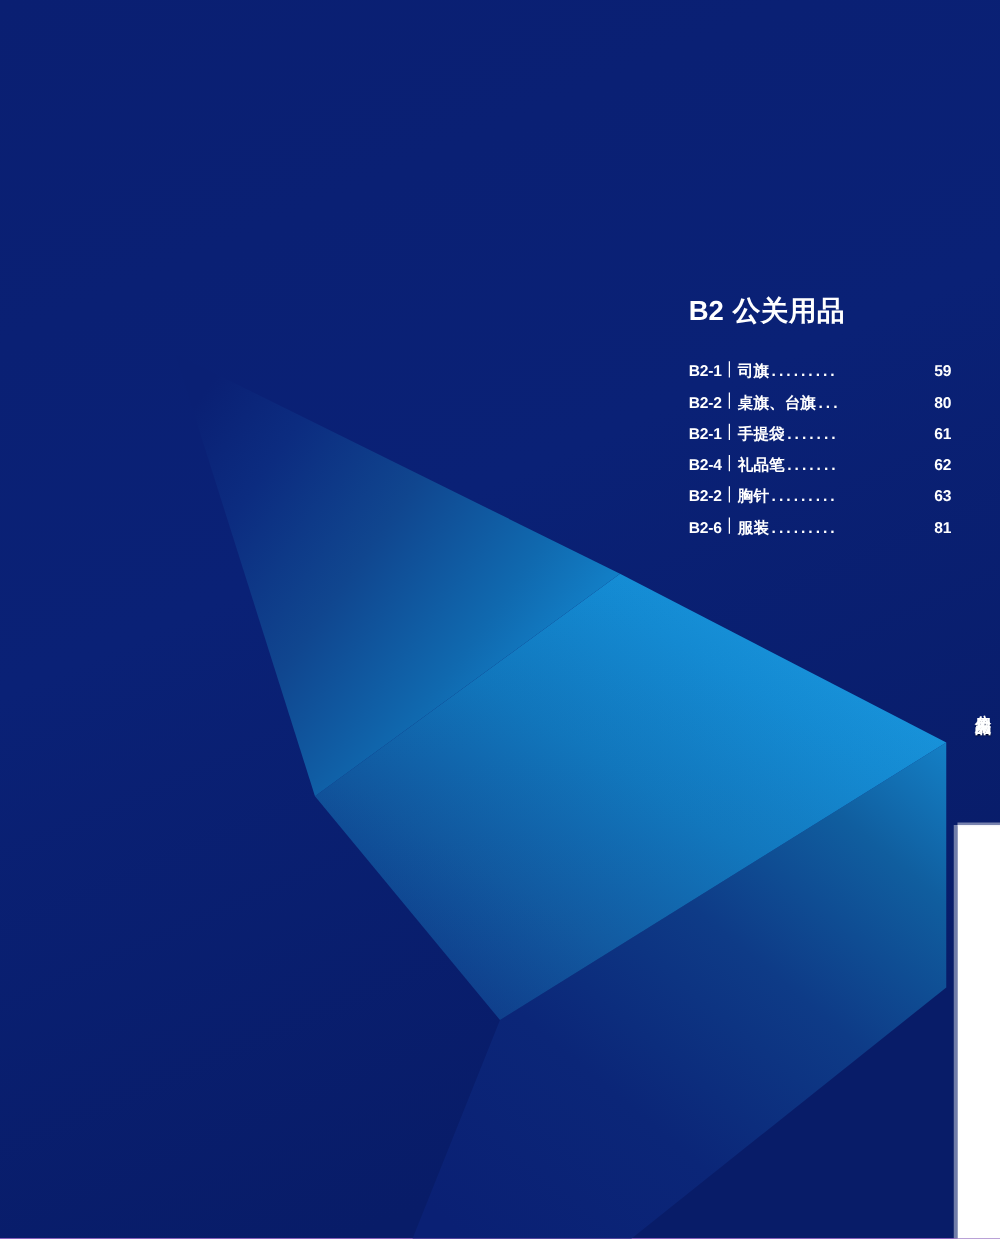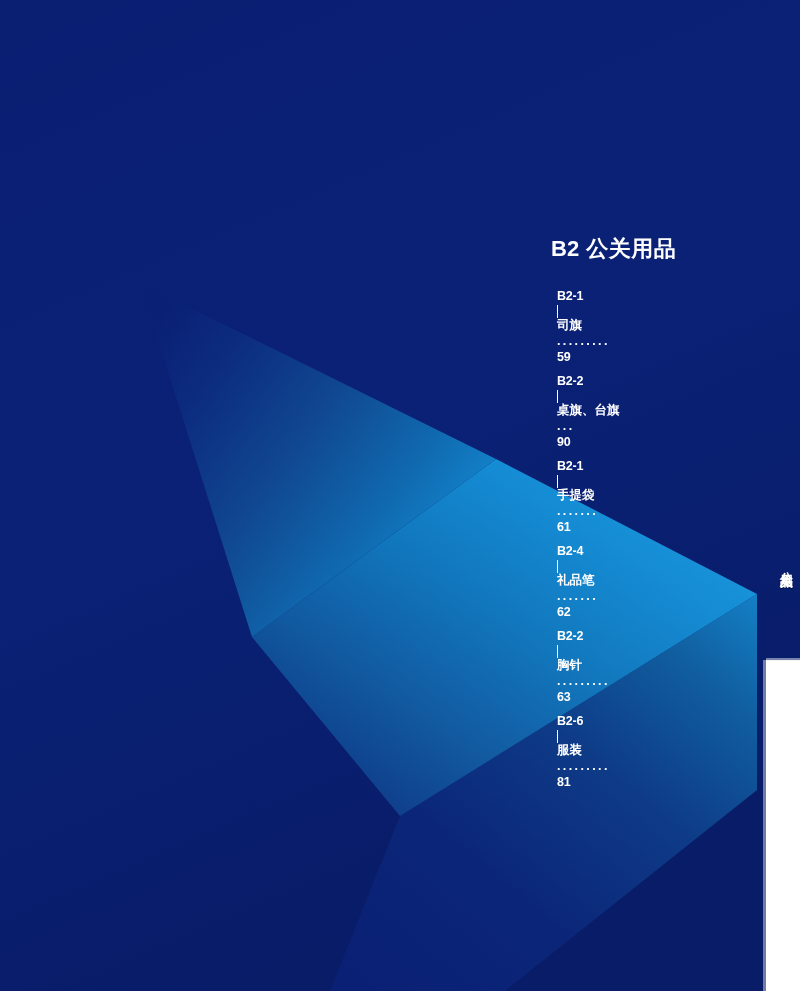--- a/index.html
+++ b/index.html
@@ -74,21 +74,20 @@
 
   .toc-row {
     display: flex;
     align-items: baseline;
     color: #ffffff;
     font-size: 12.5px;
     font-weight: 700;
     line-height: 16px;
     margin-bottom: 8px;
     white-space: nowrap;
-    flex-direction: column;
   }
   .toc-code {
     flex: 0 0 auto;
     letter-spacing: -0.2px;
   }
   .toc-rule {
     flex: 0 0 auto;
     display: inline-block;
     width: 1px;
     height: 13px;
@@ -204,21 +203,21 @@
         <span class="toc-name">司旗</span>
         <span class="toc-dots">.........</span>
         <span class="toc-page">59</span>
       </div>
 
       <div class="toc-row">
         <span class="toc-code">B2-2</span>
         <span class="toc-rule"></span>
         <span class="toc-name">桌旗、台旗</span>
         <span class="toc-dots">...</span>
-        <span class="toc-page">90</span>
+        <span class="toc-page">80</span>
       </div>
 
       <div class="toc-row">
         <span class="toc-code">B2-1</span>
         <span class="toc-rule"></span>
         <span class="toc-name">手提袋</span>
         <span class="toc-dots">.......</span>
         <span class="toc-page">61</span>
       </div>
 

